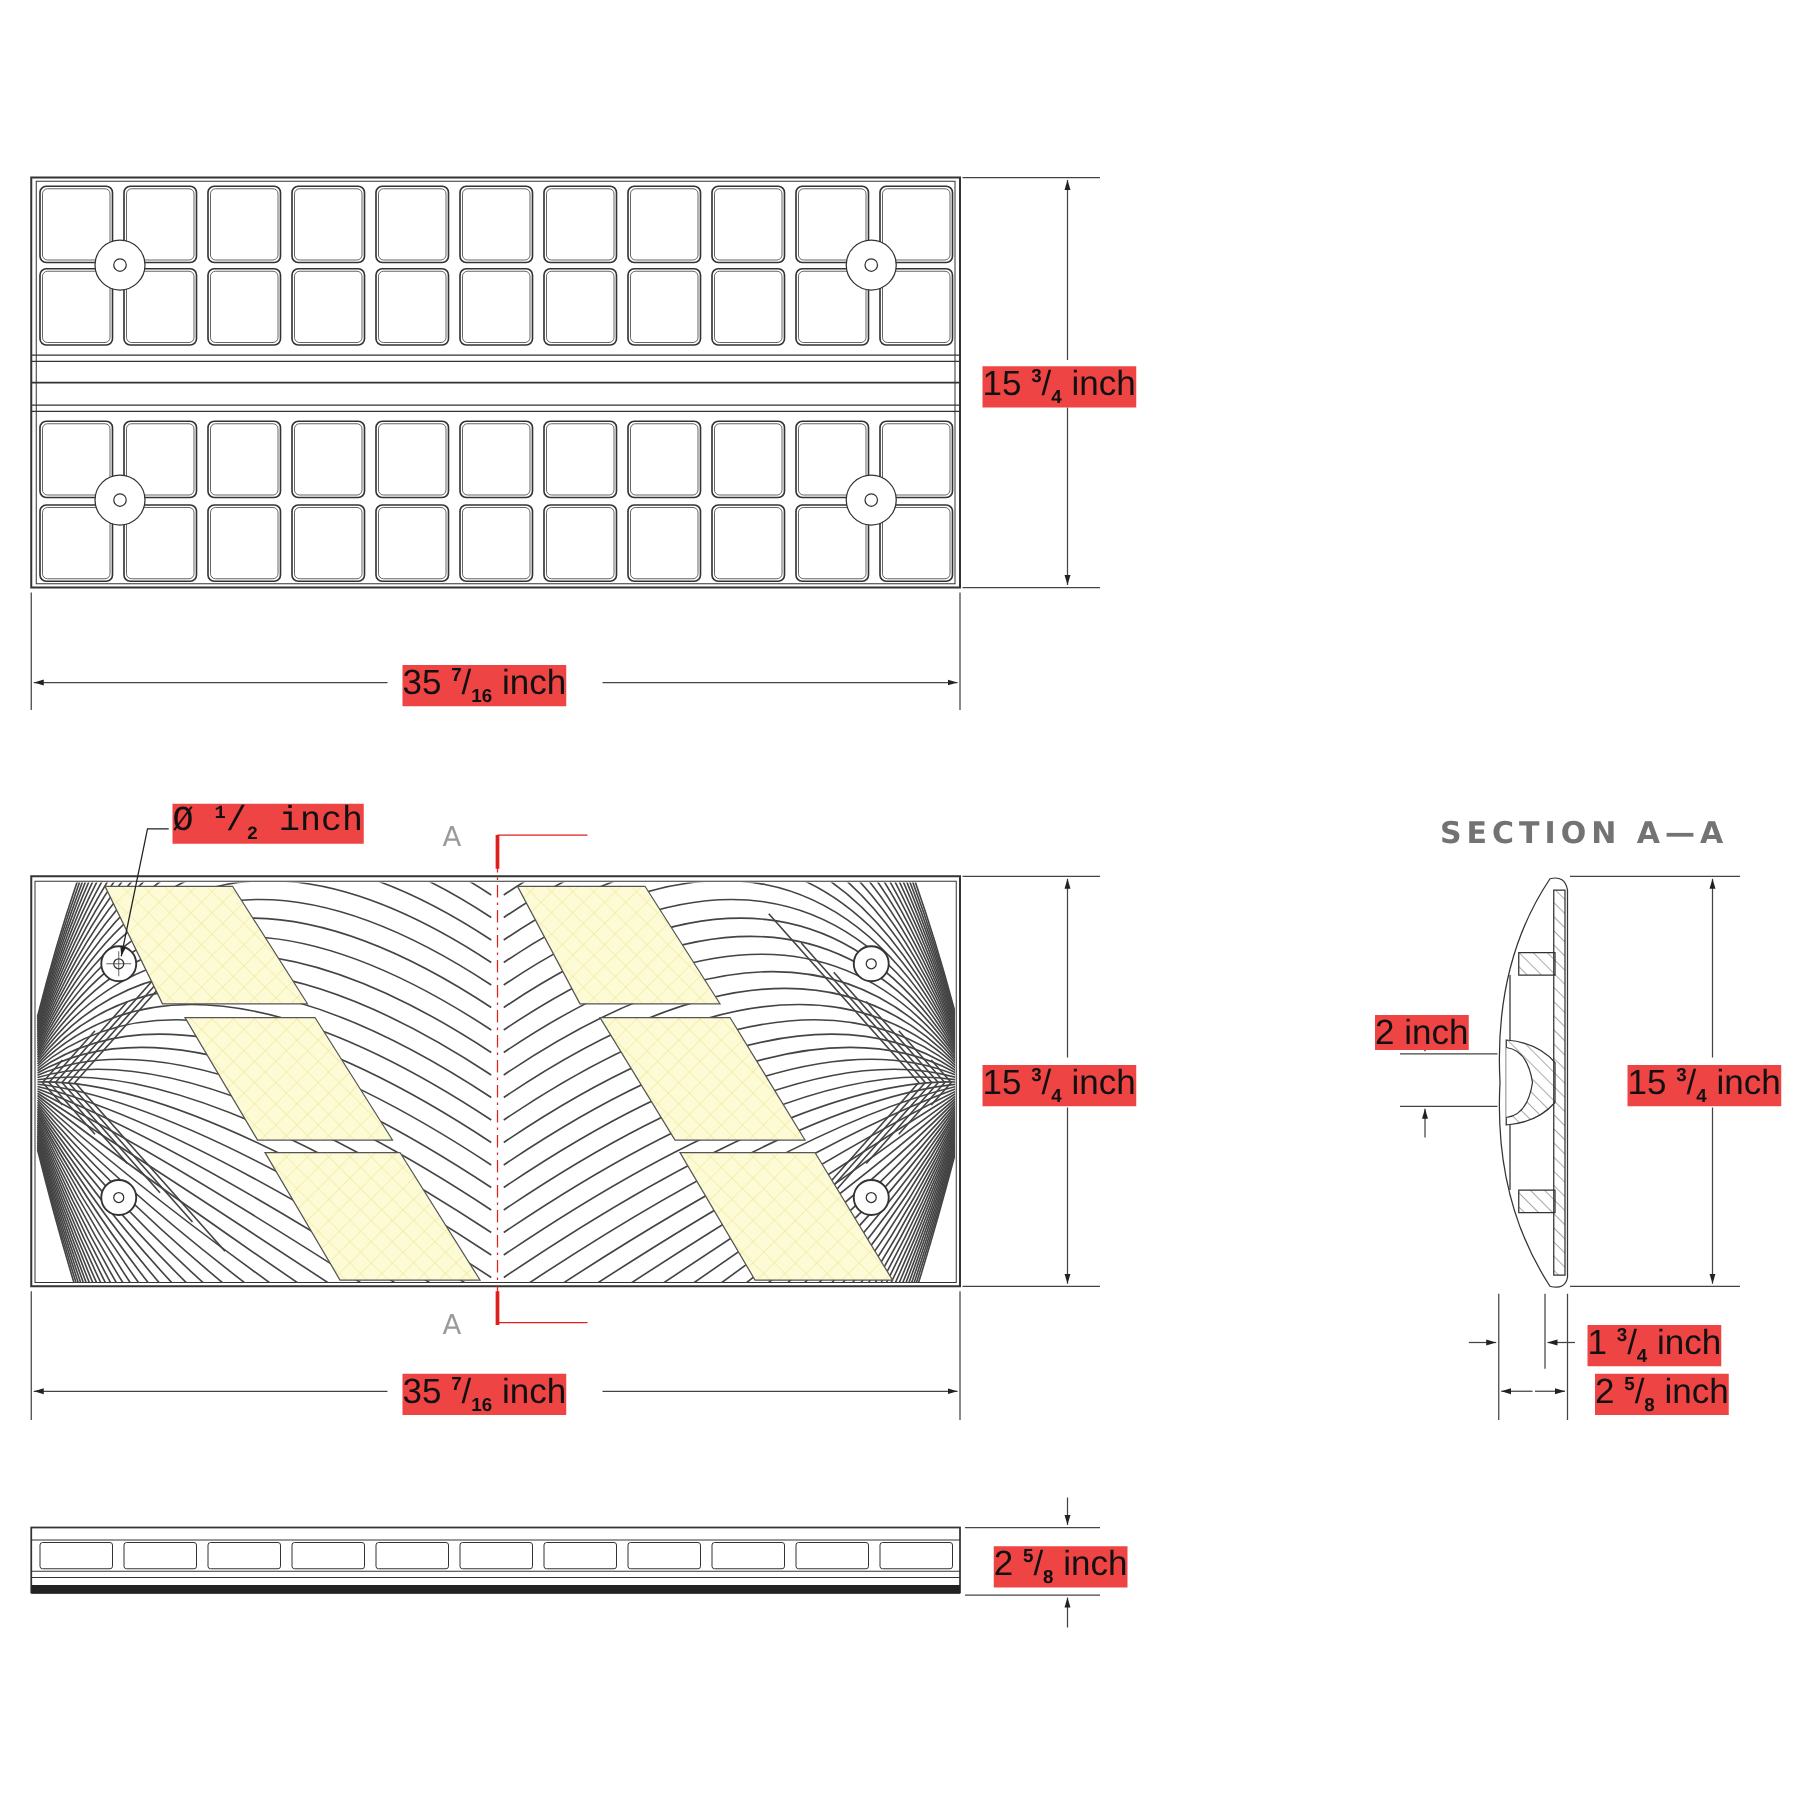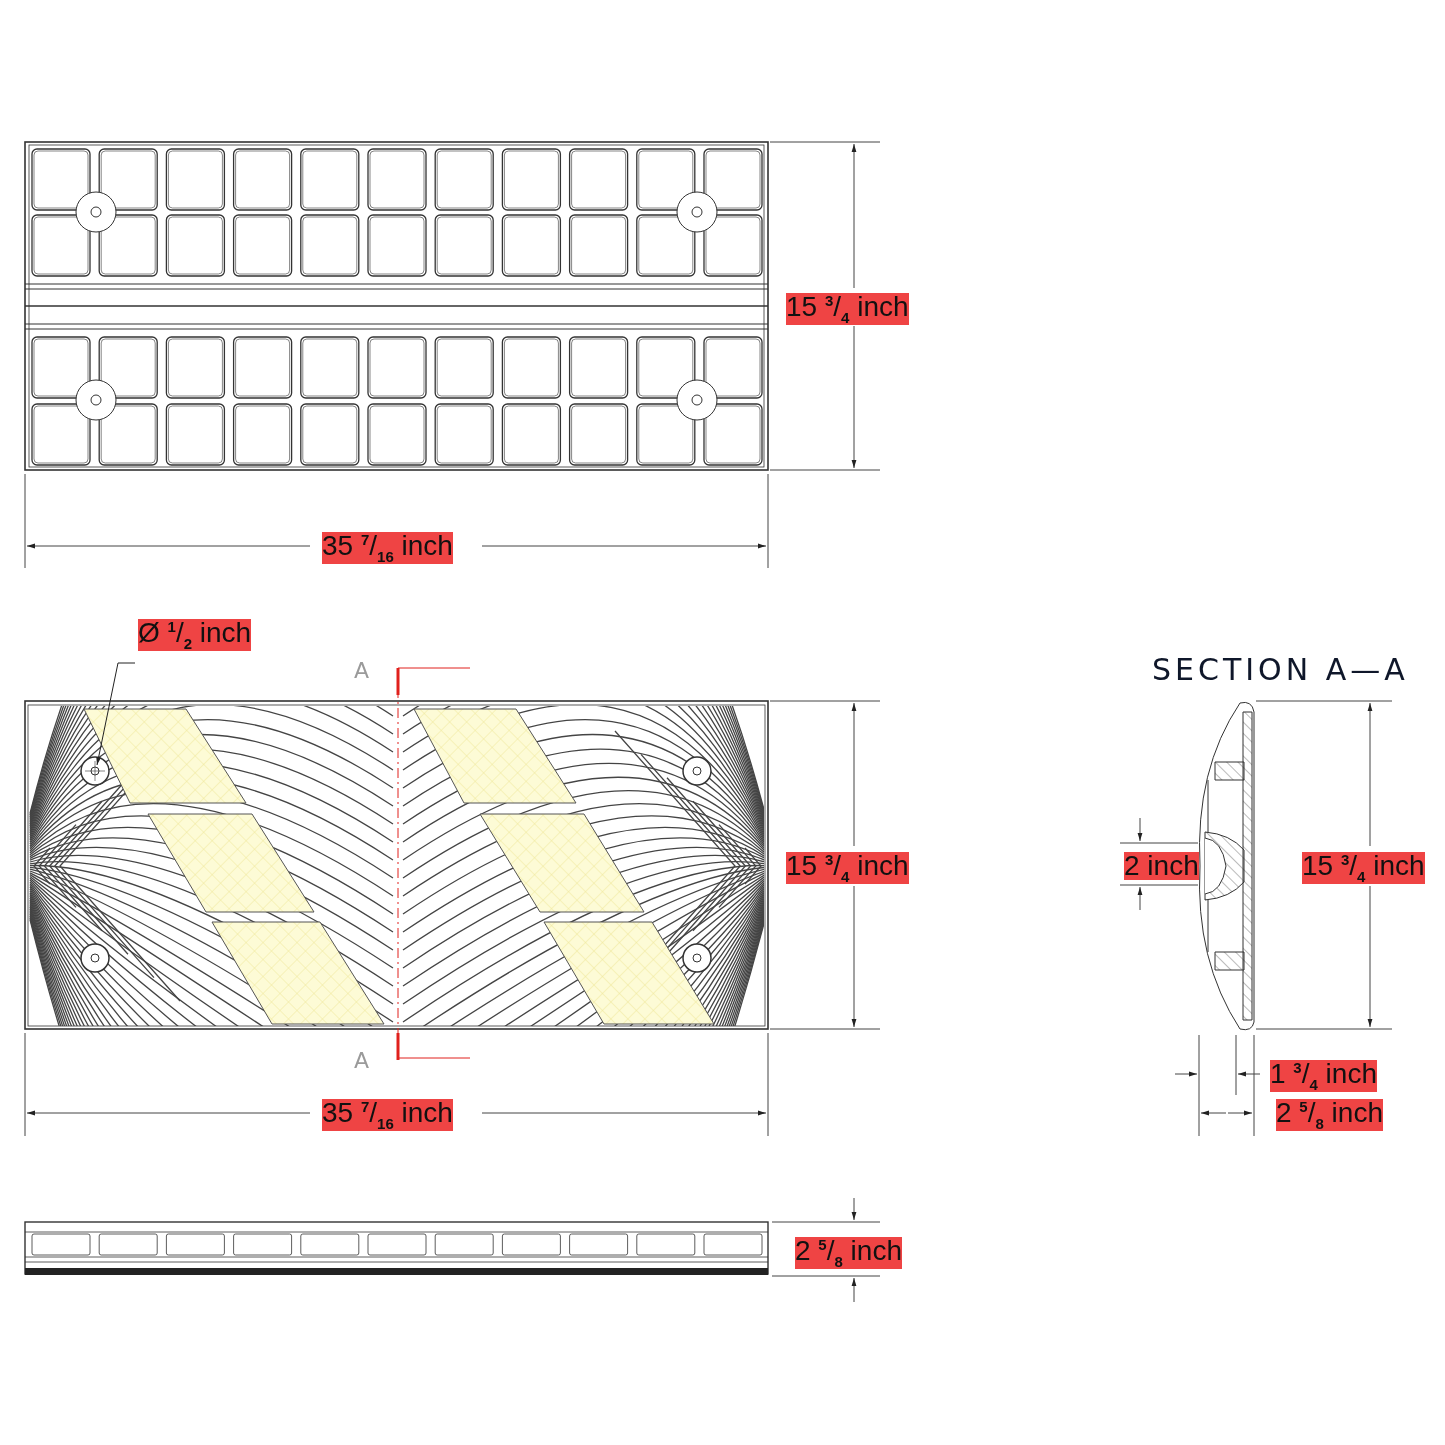--- a/index.html
+++ b/index.html
@@ -1,20 +1,20 @@
 <!DOCTYPE html>
 <html><head>
 <meta charset="utf-8">
 <style>
   html, body { margin:0; padding:0; background:#ffffff; }
   body { width:1445px; height:1445px; position:relative; overflow:hidden; font-family:"Liberation Sans", sans-serif; }
   svg.canvas { position:absolute; left:0; top:0; width:1445px; height:1445px; }
   .dim-label { position:absolute; font-family:"Liberation Sans", sans-serif; font-size:28px; color:#111; white-space:nowrap; background:#ef4444; line-height:1; }
   .dim-label sup, .dim-label sub { font-size:15px; font-weight:bold; }
-  .section-title { position:absolute; font-family:"DejaVu Sans", sans-serif; font-size:30px; color:#0f172a; letter-spacing:4px; font-weight:400; white-space:nowrap; }
+  .section-title { position:absolute; font-family:"DejaVu Sans", sans-serif; font-size:24px; color:#737373; letter-spacing:4px; font-weight:700; white-space:nowrap; }
   .cut-letter { position:absolute; font-family:"DejaVu Sans", sans-serif; font-size:22px; color:#9a9a9a; }
 </style>
 </head>
 <body>
 
 <svg class="canvas" viewBox="0 0 1445 1445" xmlns="http://www.w3.org/2000/svg">
   <defs>
     <pattern id="hatch" width="12" height="12" patternUnits="userSpaceOnUse" patternTransform="rotate(45)">
       <rect width="12" height="12" fill="#fdfbd6"></rect>
       <line x1="0" y1="0" x2="0" y2="12" stroke="#efe89a" stroke-width="1"></line>
@@ -405,33 +405,33 @@
     <line x1="854" y1="1302" x2="854" y2="1278" marker-end="url(#arr)"></line>
   </g>
 </svg>
 
 <div class="dim-label" style="left:786px;top:293px;">
   <span>15</span> <sup>3</sup>/<sub>4</sub> <span>inch</span>
 </div>
 <div class="dim-label" style="left:322px;top:532px;">
   <span>35</span> <sup>7</sup>/<sub>16</sub> <span>inch</span>
 </div>
-<div class="dim-label" style="left:138px;top:619px;">
+<div class="dim-label" style="left:138px;top:643px;font-family:Liberation Mono, monospace;">
   <span>Ø</span> <sup>1</sup>/<sub>2</sub> <span>inch</span>
 </div>
 <div class="cut-letter" style="left:354px;top:658px;">A</div>
 <div class="cut-letter" style="left:354px;top:1048px;">A</div>
 <div class="dim-label" style="left:786px;top:852px;">
   <span>15</span> <sup>3</sup>/<sub>4</sub> <span>inch</span>
 </div>
 <div class="dim-label" style="left:322px;top:1099px;">
   <span>35</span> <sup>7</sup>/<sub>16</sub> <span>inch</span>
 </div>
 <div class="section-title" style="left:1152px;top:652px;">SECTION  A—A</div>
-<div class="dim-label" style="left:1100px;top:852px;margin-left:24px;">
+<div class="dim-label" style="left:1100px;top:812px;">
   <span>2</span> <span>inch</span>
 </div>
 <div class="dim-label" style="left:1302px;top:852px;">
   <span>15</span> <sup>3</sup>/<sub>4</sub> <span>inch</span>
 </div>
 <div class="dim-label" style="left:1270px;top:1060px;text-align:center;">
   <span>1</span> <sup>3</sup>/<sub>4</sub> <span>inch</span>
 </div>
 <div class="dim-label" style="left:1276px;top:1099px;">
   <span>2</span> <sup>5</sup>/<sub>8</sub> <span>inch</span>

